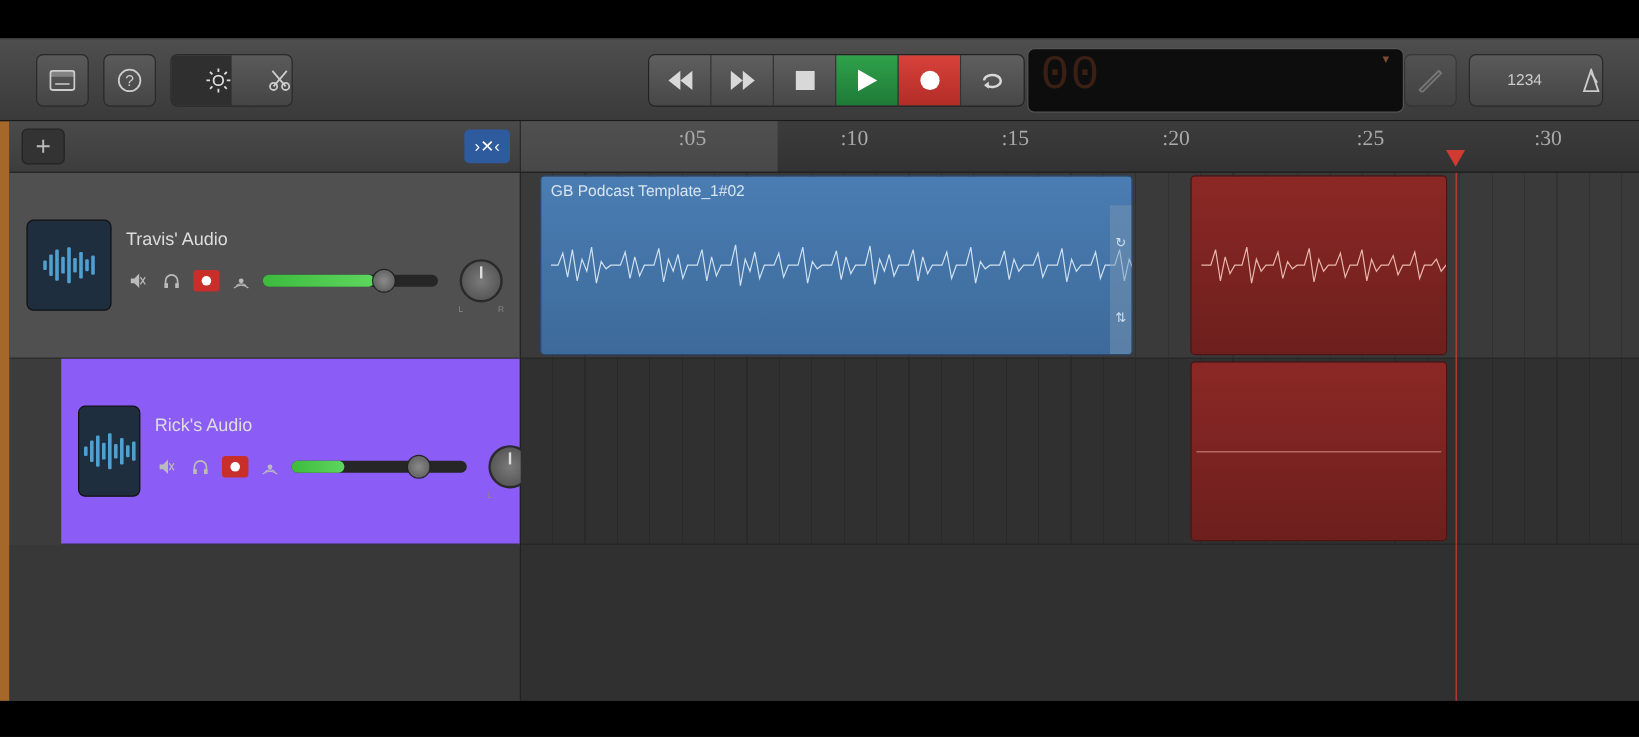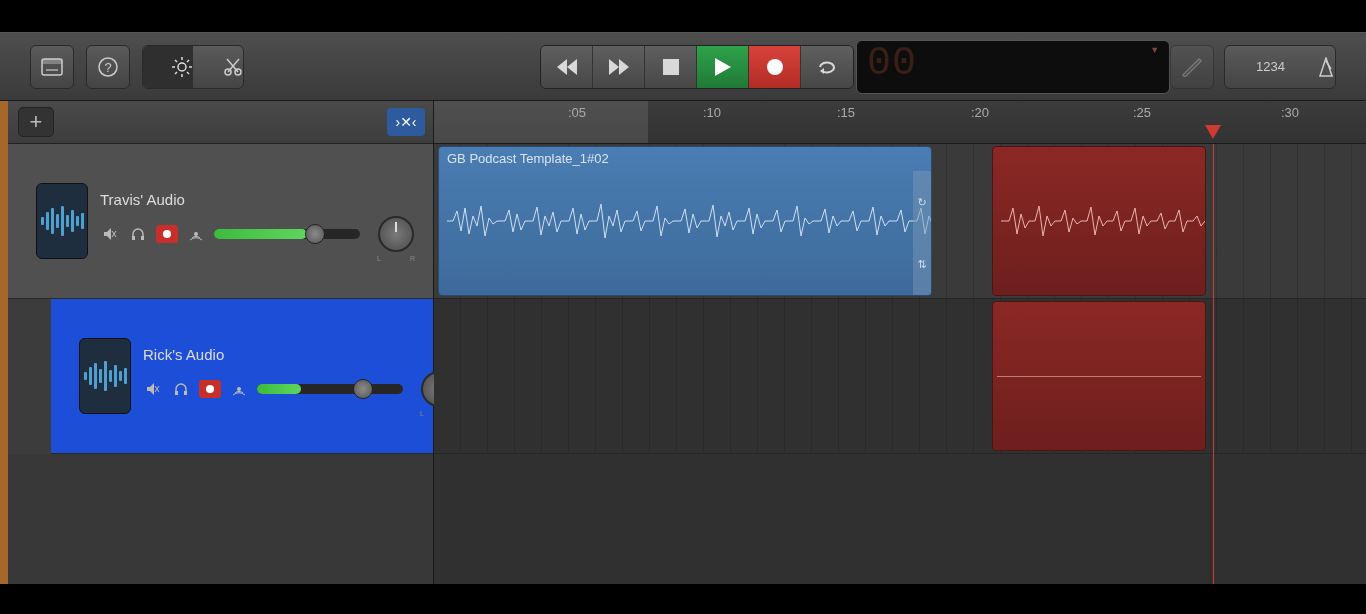--- a/index.html
+++ b/index.html
@@ -138,25 +138,25 @@
     border-radius: 4px;
     display: flex; align-items: center; justify-content: center;
     color: #fff; font-size: 14px;
     cursor: pointer;
   }
 
   .track {
     height: 155px;
     border-bottom: 1px solid #2a2a2a;
     display: flex; align-items: center;
-    padding: 0 28px;
+    padding: 0 14px;
     gap: 12px;
   }
   .track.selected { background: #505050; }
-  .track.unselected { background: #1d4ed8; margin-left: 43px; }
+  .track.unselected { background: #8b5cf6; margin-left: 43px; }
   .track-icon {
     width: 76px; height: 76px;
     background: #1f2e3e;
     border: 1px solid #111;
     border-radius: 6px;
     display: flex; align-items: center; justify-content: center;
   }
   .wave-icon {
     width: 50px; height: 30px;
     display: flex; align-items: center; justify-content: center; gap: 2px;
@@ -224,21 +224,21 @@
     flex: 1;
     display: flex; flex-direction: column;
     background: #303030;
     position: relative;
   }
   .ruler {
     height: 43px;
     background: linear-gradient(#3c3c3c, #323232);
     border-bottom: 1px solid #1a1a1a;
     position: relative;
-    color: #aaa; font-size: 13px;
+    color: #aaa; font-size: 18px; font-family: Liberation Serif, serif;
   }
   .ruler .tick {
     position: absolute; top: 4px;
     transform: translateX(-50%);
   }
   .ruler .playhead-top {
     position: absolute;
     top: 24px;
     width: 0; height: 0;
     border-left: 8px solid transparent;
@@ -542,21 +542,21 @@
           <div class="tick" style="left: 278px;">:10</div>
           <div class="tick" style="left: 412px;">:15</div>
           <div class="tick" style="left: 546px;">:20</div>
           <div class="tick" style="left: 708px;">:25</div>
           <div class="tick" style="left: 856px;">:30</div>
         </div>
       <div class="lanes">
         <div class="playhead-line" style="left:779px"></div>
 
         <div class="lane selected">
-          <div class="region blue" style="left:4px;width:494px">
+          <div class="region blue" style="left:16px;width:494px">
             <div class="label">GB Podcast Template_1#02</div>
             <svg class="wave" viewBox="0 0 520 50" preserveAspectRatio="none">
               <polyline fill="none" stroke="#cfe0f0" stroke-width="1" points="0,25 6,25 10,15 14,35 18,12 22,38 26,20 30,30 34,10 38,40 42,22 46,28 50,25 58,25 62,14 66,36 70,18 74,34 78,25 86,25 90,11 94,39 98,20 102,30 106,16 110,36 114,25 122,25 126,12 130,38 134,18 138,34 142,25 150,25 154,8 158,42 162,20 166,30 170,14 174,36 178,25 186,25 190,15 194,35 198,25 206,25 210,10 214,40 218,22 222,28 226,25 234,25 238,13 242,37 246,18 250,32 254,25 262,25 266,9 270,41 274,20 278,30 282,16 286,34 290,25 298,25 302,12 306,38 310,18 314,32 318,25 326,25 330,14 334,36 338,25 346,25 350,10 354,40 358,22 362,28 366,25 374,25 378,13 382,37 386,20 390,30 394,25 402,25 406,15 410,35 414,25 422,25 426,11 430,39 434,20 438,30 442,25 450,25 454,14 458,36 462,25 470,25 474,12 478,38 482,20 486,30 490,25 498,25 502,16 506,34 510,25 518,25"></polyline>
             </svg>
             <div class="handle-bar">
               <span>↻</span>
               <span>⇅</span>
             </div>
           </div>
           <div class="region red" style="left:558px;width:214px">

